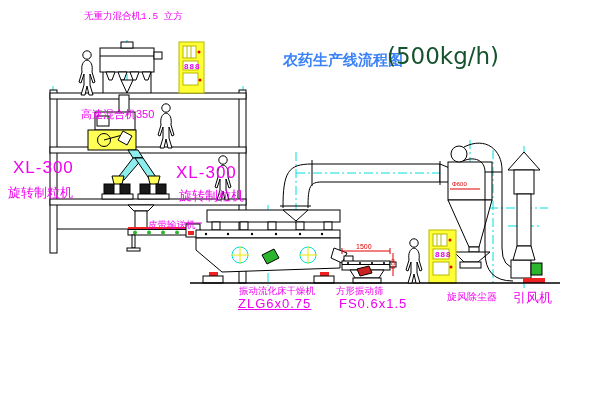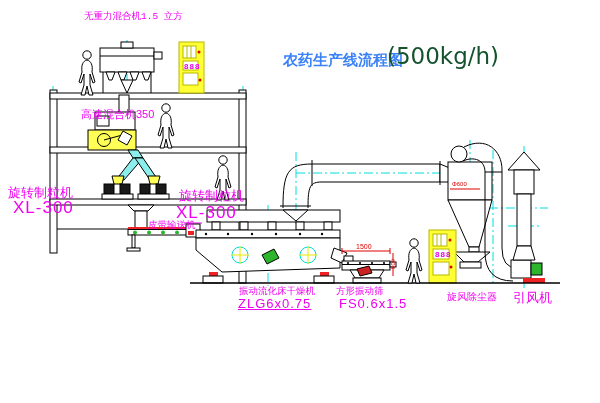--- a/index.html
+++ b/index.html
@@ -4,21 +4,21 @@
 <style>
   html,body{margin:0;padding:0;background:#fff;}
   .stage{
     position:relative;width:600px;height:403px;background:#ffffff;overflow:hidden;
     font-family:"Liberation Sans", sans-serif;
   }
   .stage svg{position:absolute;left:0;top:0;}
   .lbl{position:absolute;white-space:nowrap;line-height:1;color:#f000f0;}
   .lbl-sm{font-size:13px;}
   .lbl-md{font-size:9.5px;}
-  .lbl-lg{font-size:17px;letter-spacing:1px;margin-top:40px;}
+  .lbl-lg{font-size:17px;letter-spacing:1px;}
   .lbl-model{font-size:13px;letter-spacing:1px;}
   .title-cn{position:absolute;left:283px;top:51px;font-size:15px;color:#3b82f6;font-weight:bold;white-space:nowrap;}
   .title-cap{position:absolute;left:387px;top:43px;font-size:23px;color:#14532d;font-weight:normal;white-space:nowrap;font-family:"DejaVu Sans",sans-serif;}
   .dim{position:absolute;color:#e00000;white-space:nowrap;line-height:1;}
   .disp{position:absolute;color:#e800e8;font-size:8px;font-weight:bold;letter-spacing:1px;line-height:1;text-align:center;}
 </style>
 </head>
 <body>
 
 <div class="stage">

